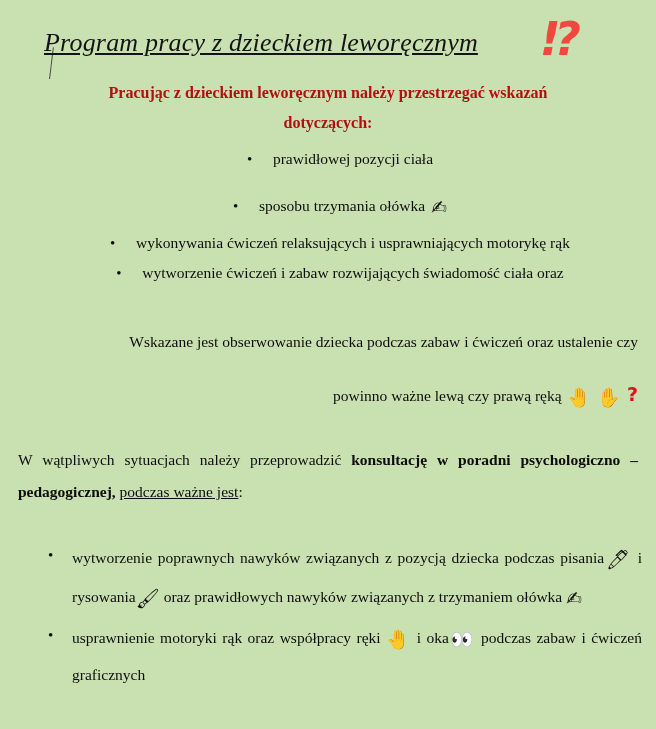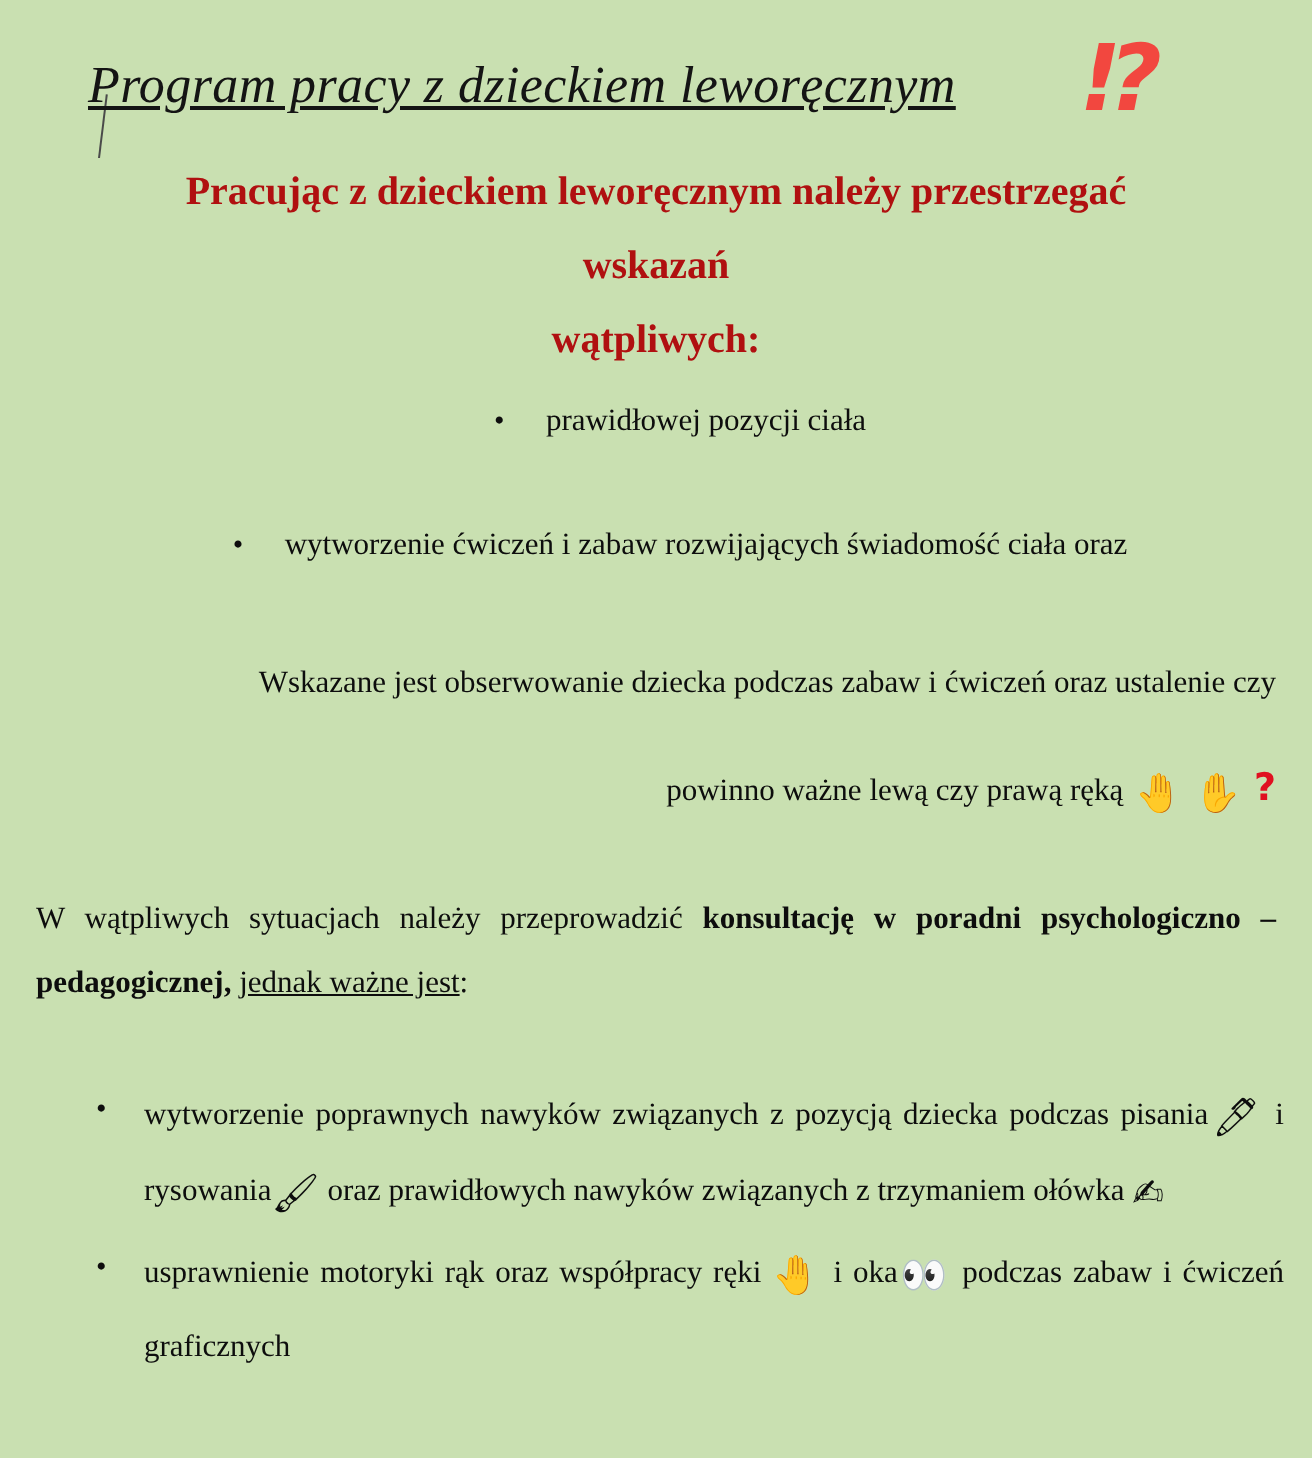--- a/index.html
+++ b/index.html
@@ -61,21 +61,21 @@
     font-style: italic;
     font-weight: 700;
     font-family: "DejaVu Sans", sans-serif;
     letter-spacing: -2px;
   }
 
   
   .subtitle {
     color: #b01010;
     font-weight: 700;
-    font-size: 20px;
+    font-size: 16px;
     text-align: center;
     line-height: 1.85;
     margin: 0 62px;
   }
 
   
   .centered-bullets {
     margin: 10px 0 0 0;
   }
   .cb-line {
@@ -154,34 +154,40 @@
 <div class="page">
 
   <div class="title-row">
     <div class="caret"></div>
     <div class="doc-title">Program pracy z dzieckiem leworęcznym</div>
     <div class="interro">⁉</div>
   </div>
 
   <div class="subtitle">
     <div>Pracując z dzieckiem leworęcznym należy przestrzegać wskazań</div>
-    <div>wątpliwych:</div>
+    <div>dotyczących:</div>
   </div>
 
   <div class="centered-bullets">
 
     <div class="cb-line">
       <span class="dot">•</span><span>prawidłowej pozycji ciała</span>
     </div>
 
     <div class="cb-spacer"></div>
 
+    <div class="cb-line">
+      <span class="dot">•</span><span>sposobu trzymania ołówka</span><span class="nudge"></span><span class="emoji-lg">✍</span>
+    </div>
 
     <div class="cb-spacer" style="height:10px"></div>
 
+    <div class="cb-line">
+      <span class="dot">•</span><span>wykonywania ćwiczeń relaksujących i usprawniających motorykę rąk</span>
+    </div>
 
     <div class="cb-spacer" style="height:6px"></div>
 
     <div class="cb-line">
       <span class="dot">•</span><span>wytworzenie ćwiczeń i zabaw rozwijających świadomość ciała oraz</span>
     </div>
 
     <div class="cb-spacer" style="height:16px"></div>
 
   </div>
@@ -191,21 +197,21 @@
   <div class="para-center">
     <div>Wskazane jest obserwowanie dziecka podczas zabaw i ćwiczeń oraz ustalenie czy</div>
     <div style="height:18px"></div>
     <div>
       <span>powinno ważne lewą czy prawą ręką</span><span class="nudge"></span><span class="emoji-lg">🤚</span><span class="nudge"></span><span class="emoji-lg">✋</span><span class="nudge"></span><span class="qmark">?</span>
     </div>
   </div>
 
   <div style="height:28px"></div>
 
-  <div class="para-justify"><span>W wątpliwych sytuacjach należy przeprowadzić </span><b>konsultację w poradni psychologiczno – pedagogicznej,</b><span> </span><u>jednak ważne jest</u><span>:</span></div>
+  <div class="para-justify"><span>W wątpliwych sytuacjach należy przeprowadzić </span><b>konsultację w poradni psychologiczno – pedagogicznej,</b><span> </span><u>podczas ważne jest</u><span>:</span></div>
 
   <div style="height:18px"></div>
 
   <ul class="main-list">
     <li style="margin-top:14px"><span>wytworzenie poprawnych nawyków związanych z pozycją dziecka podczas pisania</span><span class="emoji-lg">🖊</span><span> i rysowania</span><span class="emoji-lg">🖌</span><span> oraz prawidłowych nawyków związanych z trzymaniem ołówka </span><span class="emoji-lg">✍</span></li>
 
     <li><span> usprawnienie motoryki rąk oraz współpracy ręki </span><span class="emoji-lg">🤚</span><span> i oka</span><span class="emoji-lg">👀</span><span> podczas zabaw i ćwiczeń graficznych</span></li>
   </ul>
 
 </div>

